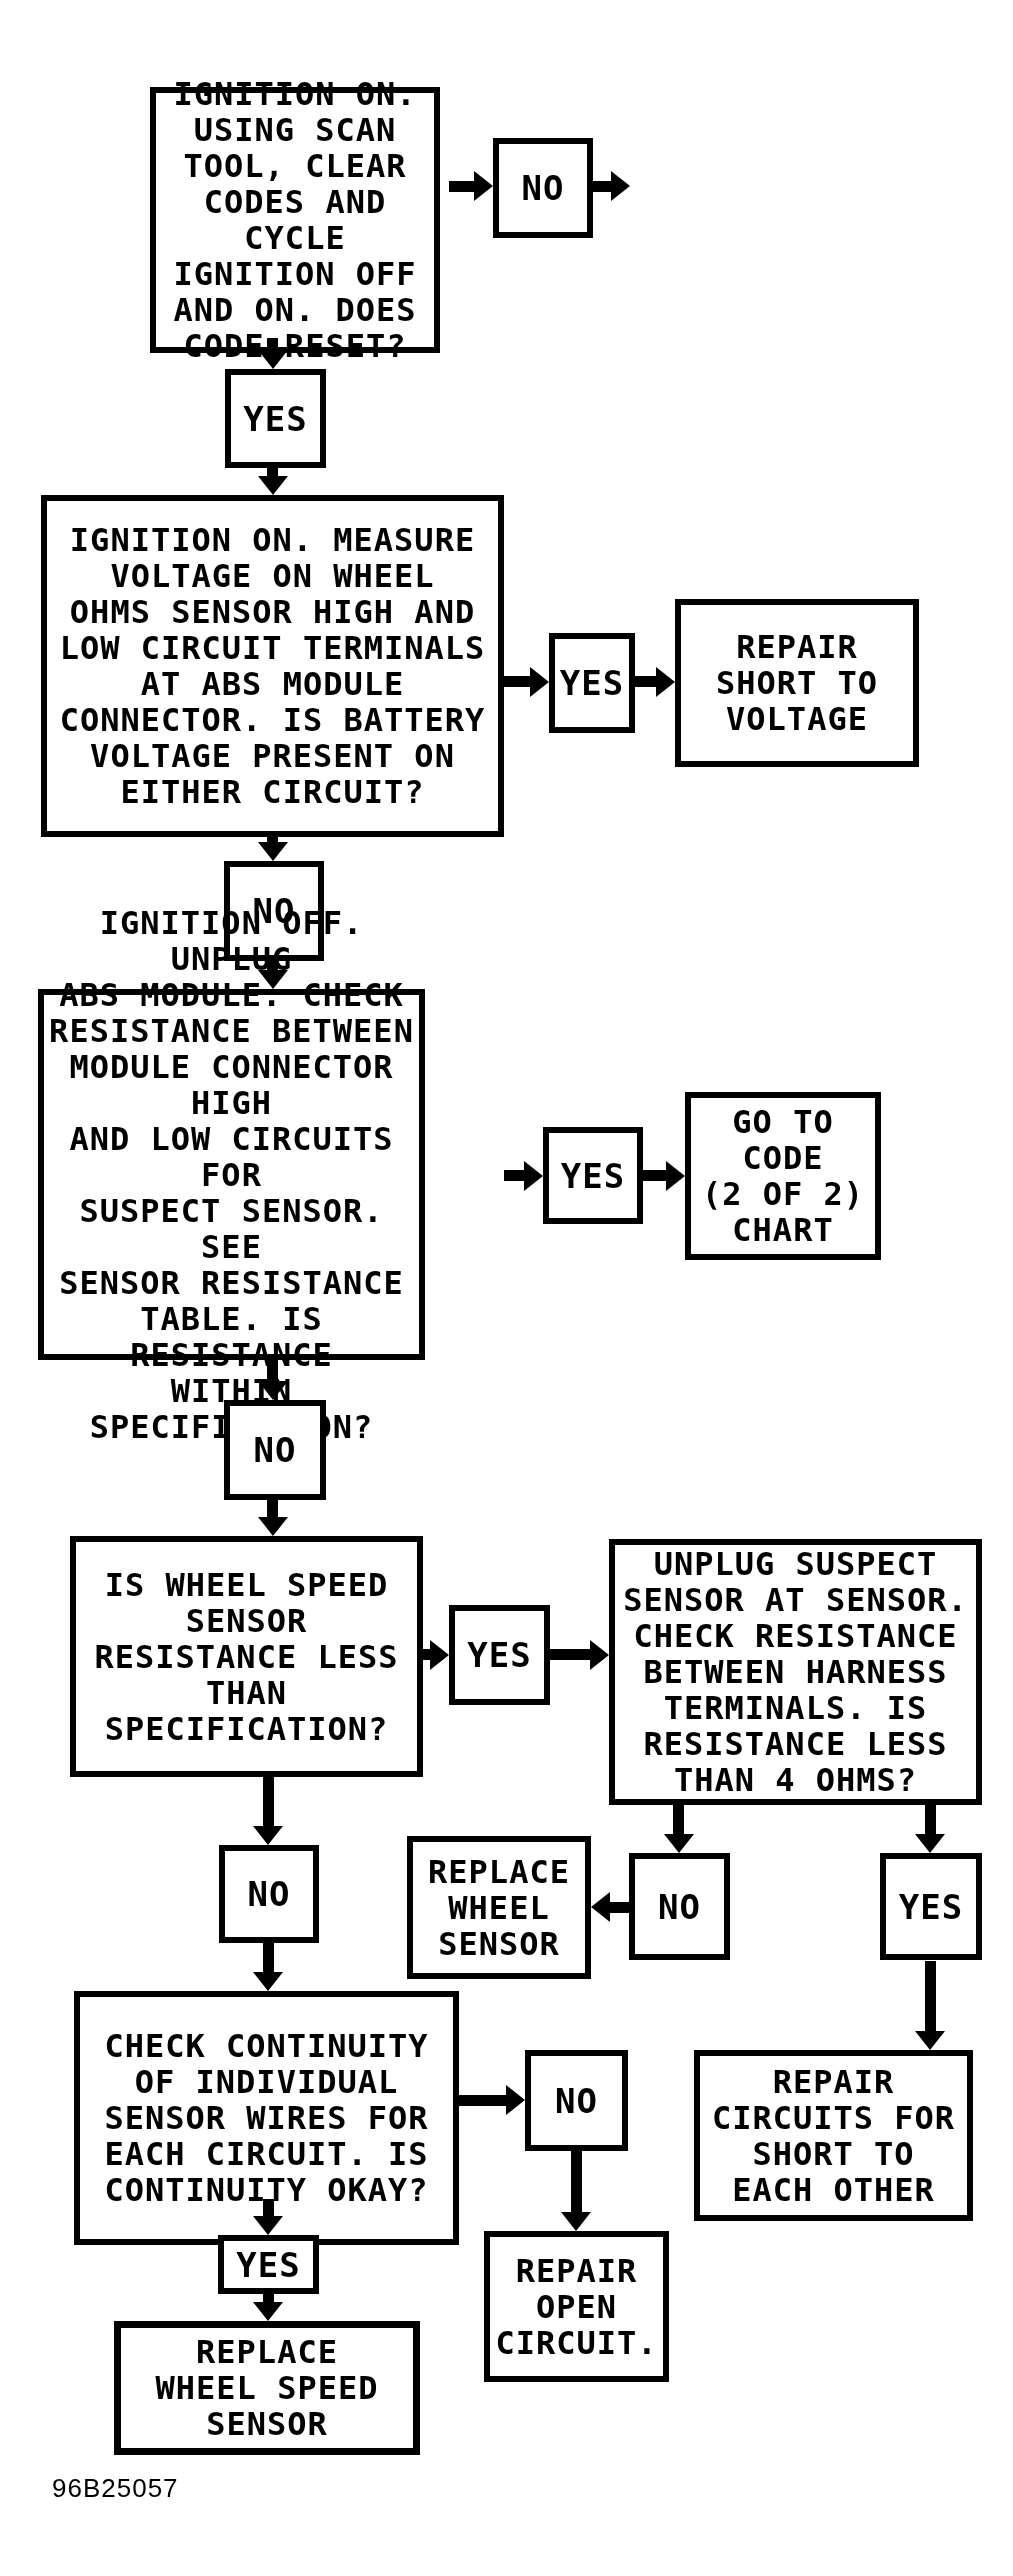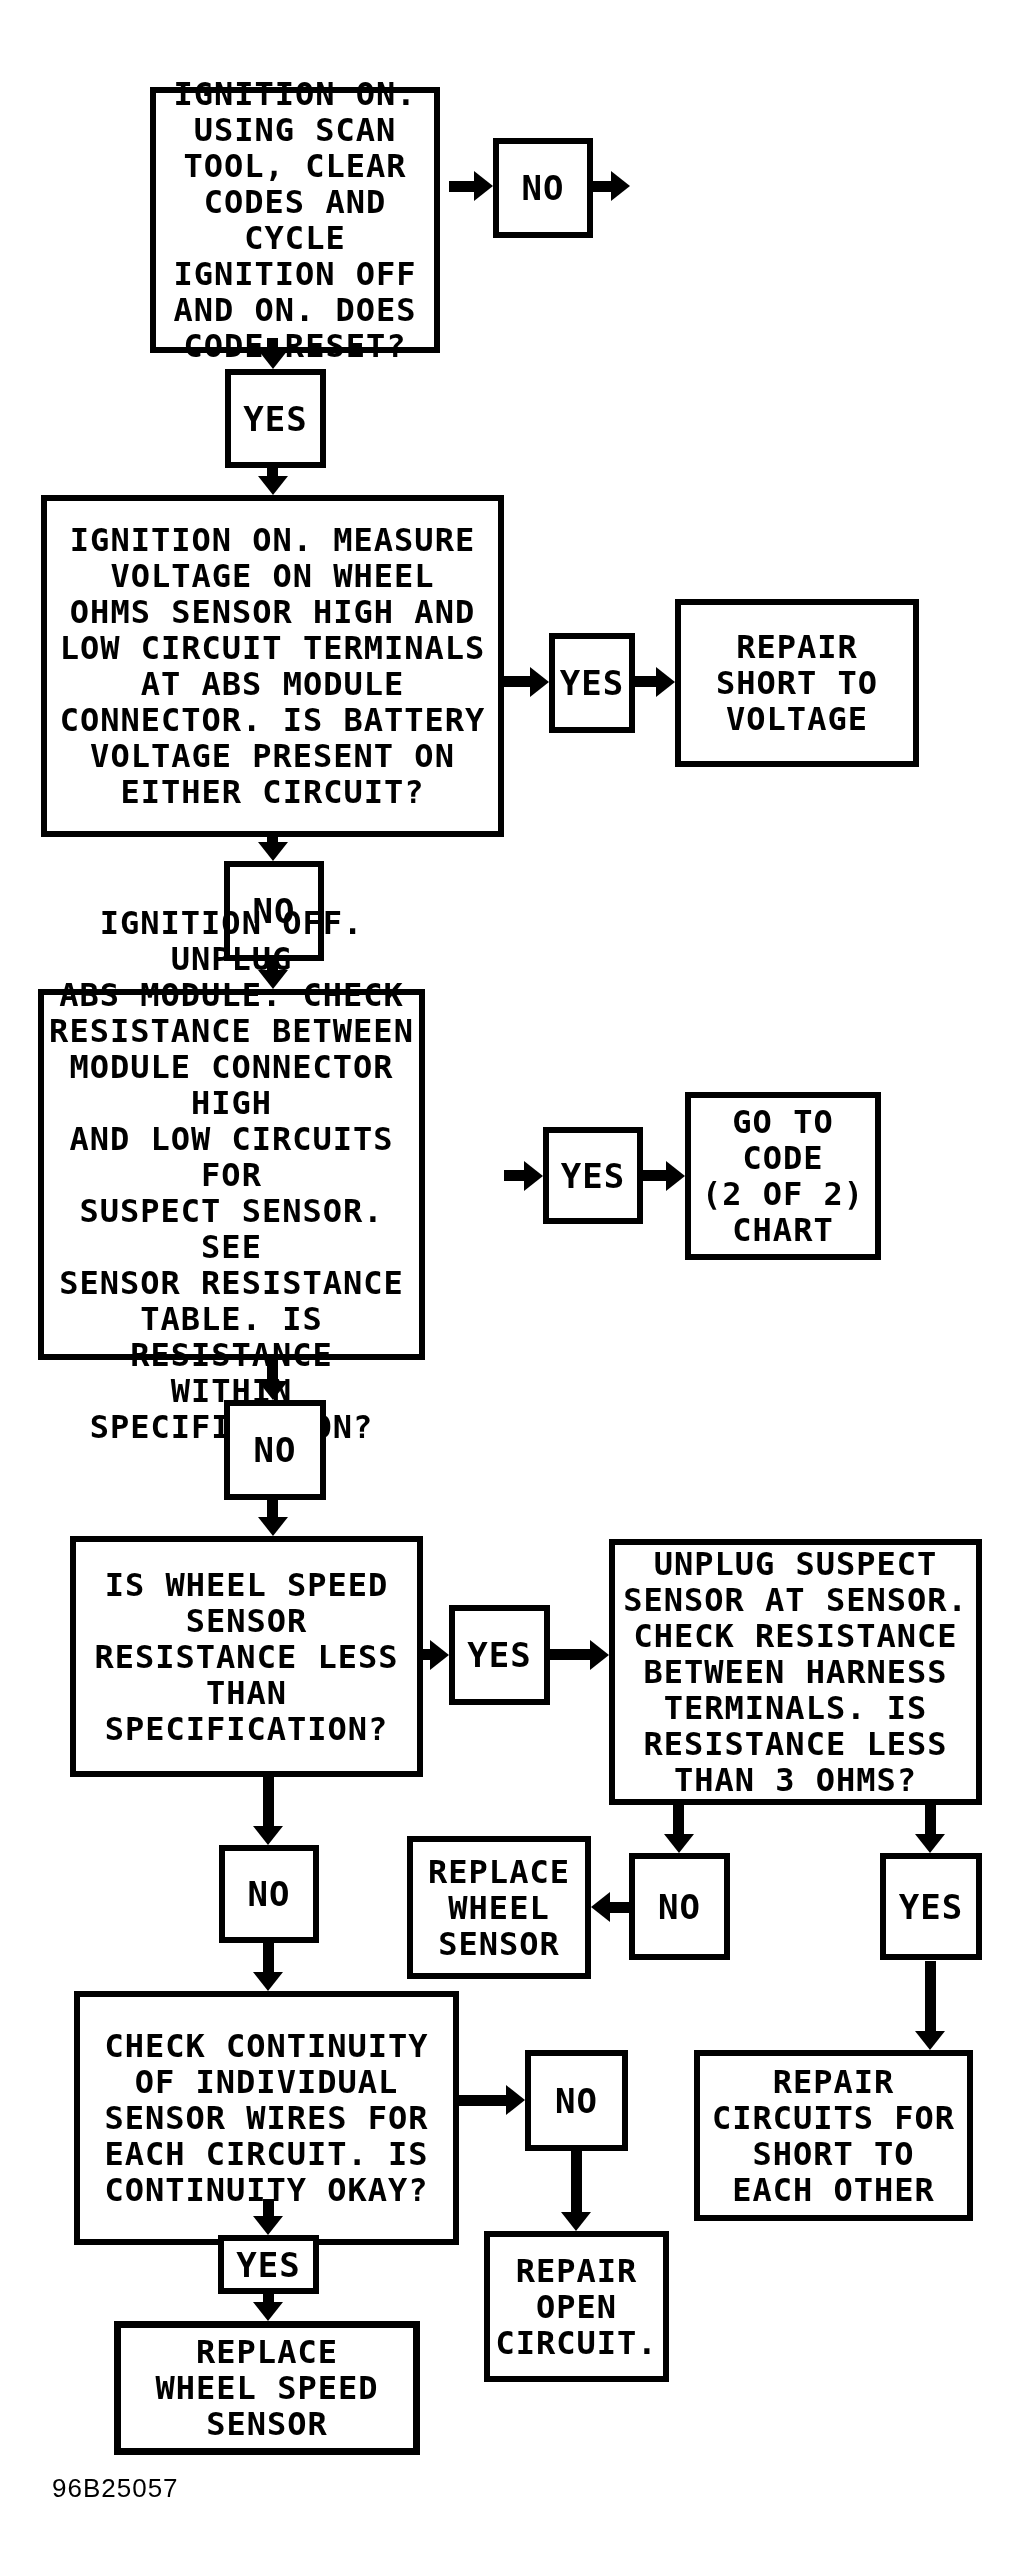--- a/index.html
+++ b/index.html
@@ -117,21 +117,21 @@
   <div class="node lab" style="left:449px;top:1605px;width:101px;height:100px;">
     <span>YES</span>
   </div>
   <div class="node" style="left:609px;top:1539px;width:373px;height:266px;">
     <span>UNPLUG SUSPECT
 SENSOR AT SENSOR.
 CHECK RESISTANCE
 BETWEEN HARNESS
 TERMINALS. IS
 RESISTANCE LESS
-THAN 3 OHMS?</span>
+THAN 4 OHMS?</span>
   </div>
 
   <div class="node" style="left:407px;top:1836px;width:184px;height:143px;">
     <span>REPLACE
 WHEEL
 SENSOR</span>
   </div>
   <div class="node lab" style="left:629px;top:1853px;width:101px;height:107px;">
     <span>NO</span>
   </div>

